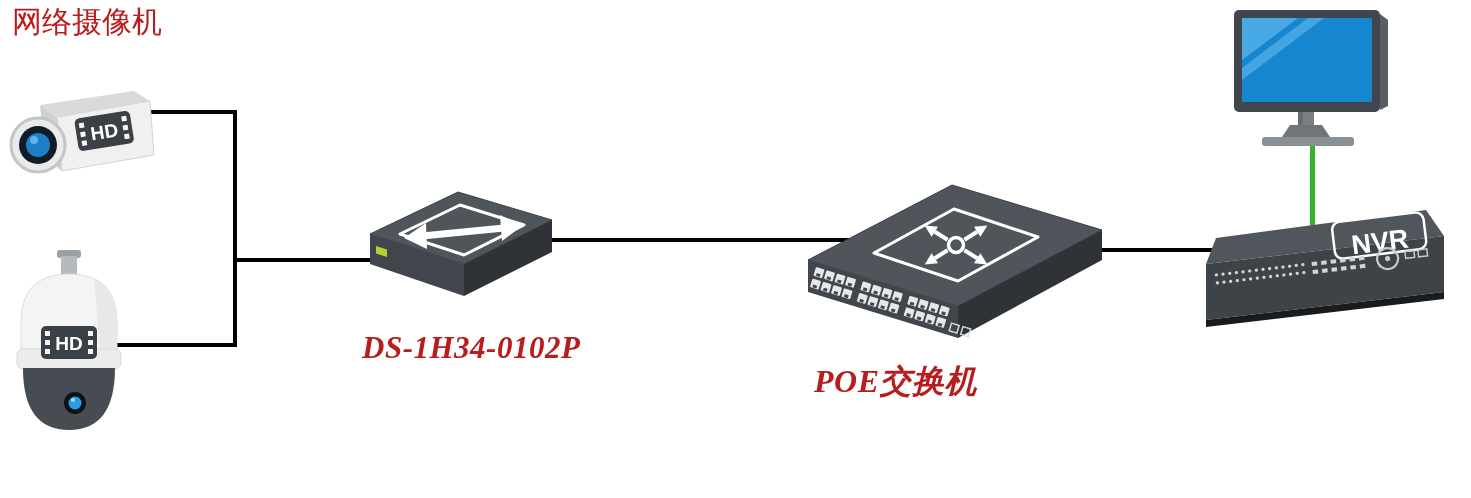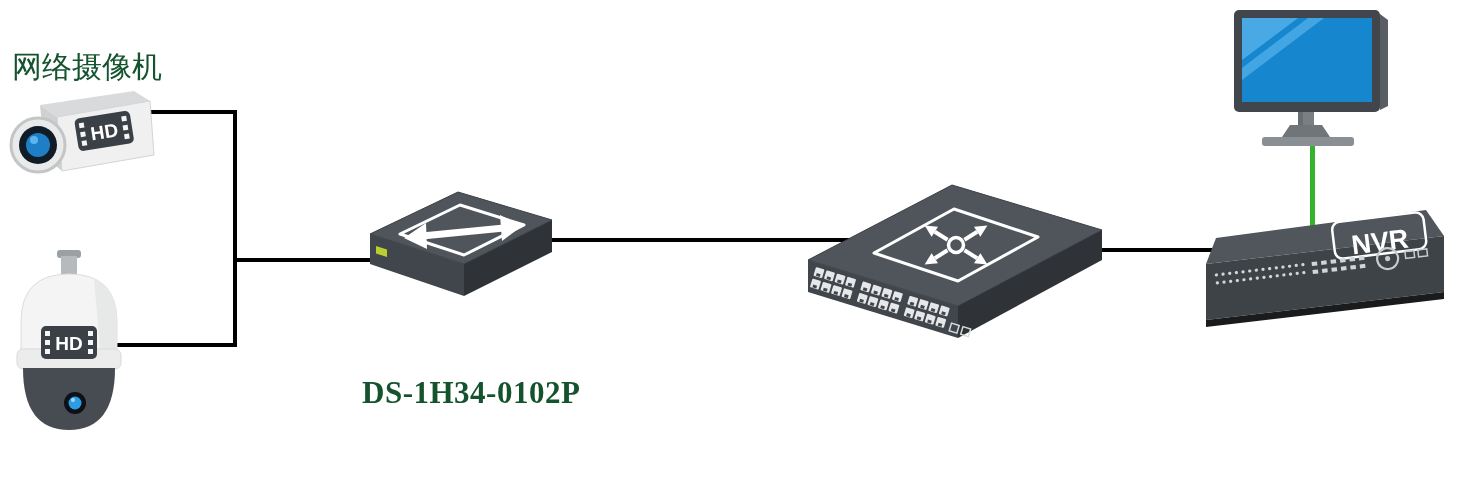--- a/index.html
+++ b/index.html
@@ -3,23 +3,23 @@
 <meta charset="utf-8">
 <style>
   html,body { margin:0; padding:0; background:#ffffff; }
   .canvas {
     position:relative; width:1471px; height:498px; background:#ffffff;
     overflow:hidden; font-family:"Liberation Serif","DejaVu Serif",serif;
   }
   .line { position:absolute; background:#000000; z-index:1; }
   .cable { position:absolute; z-index:1; }
   .dev  { position:absolute; z-index:2; }
-  .label { position:absolute; z-index:3; color:#14532d; white-space:nowrap;margin-top:45px; }
+  .label { position:absolute; z-index:3; color:#b91c1c; white-space:nowrap; }
   .label-cn   { font-size:30px; font-weight:400; }
-  .label-bold { font-size:31px; font-weight:700; letter-spacing:0.5px; }
+  .label-bold { font-size:31px; font-weight:700; letter-spacing:0.5px;font-style:italic; }
 </style>
 </head>
 <body>
 
 <div class="canvas">
 
   <div class="line" style="left:140px;top:110px;width:97px;height:4px;"></div>
   <div class="line" style="left:233px;top:110px;width:4px;height:237px;"></div>
   <div class="line" style="left:110px;top:343px;width:127px;height:4px;"></div>
   <div class="line" style="left:233px;top:258px;width:141px;height:4px;"></div>
@@ -199,14 +199,15 @@
     <g>
       <rect x="64" y="102" width="16" height="13" fill="#7a7f84"></rect>
       <rect x="64" y="102" width="5" height="13" fill="#686d72"></rect>
       <polygon points="56,115 88,115 96,127 48,127" fill="#70757a"></polygon>
       <rect x="28" y="127" width="92" height="9" rx="3" fill="#8a8f93"></rect>
     </g>
   </svg>
 
   <div class="label label-cn" style="left:12px;top:2px;">网络摄像机</div>
   <div class="label label-bold" style="left:362px;top:330px;">DS-1H34-0102P</div>
+  <div class="label label-bold" style="left:814px;top:360px;font-size:32px;">POE交换机</div>
 
 </div>
 
 </body></html>

